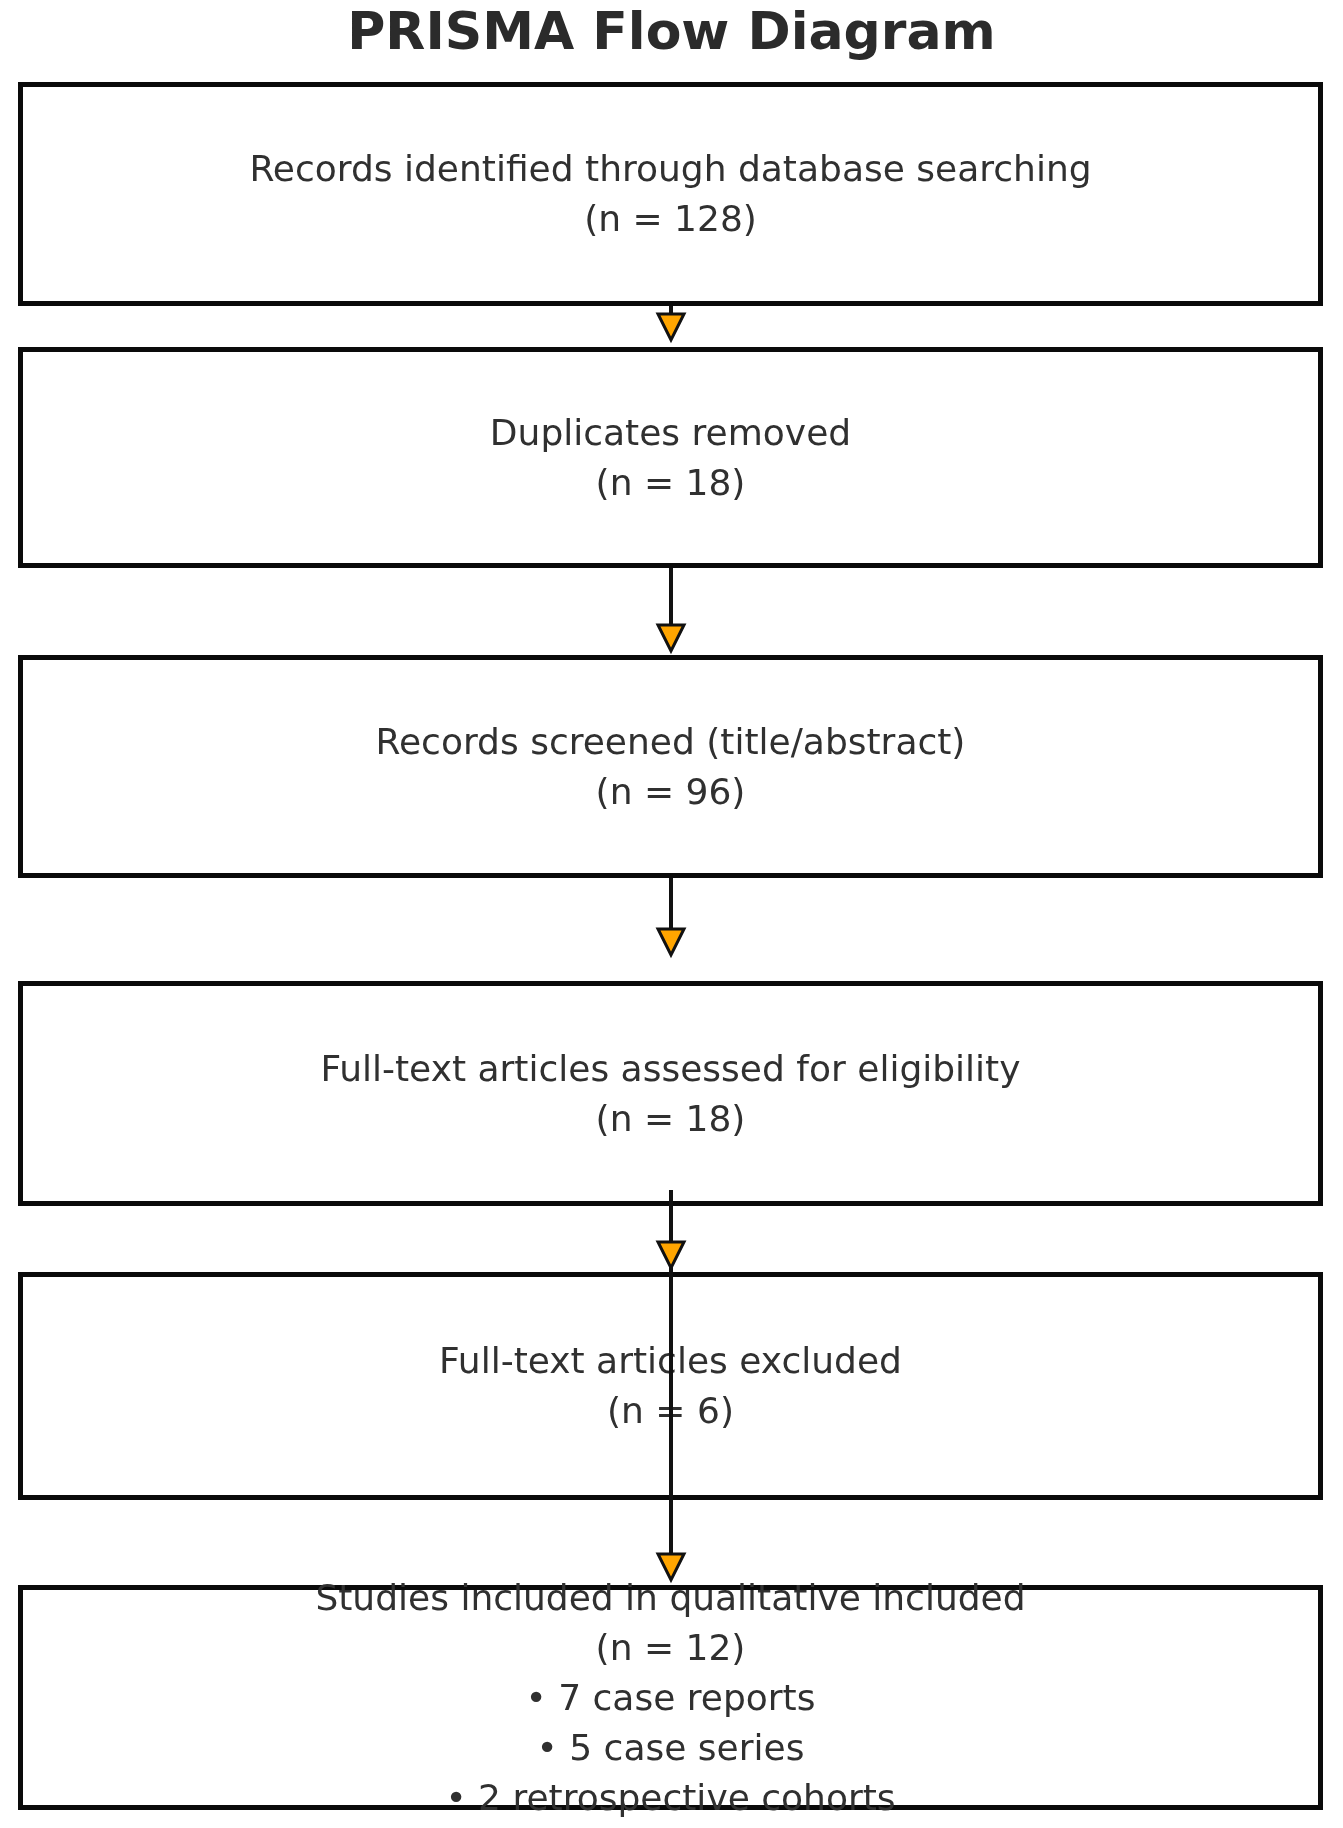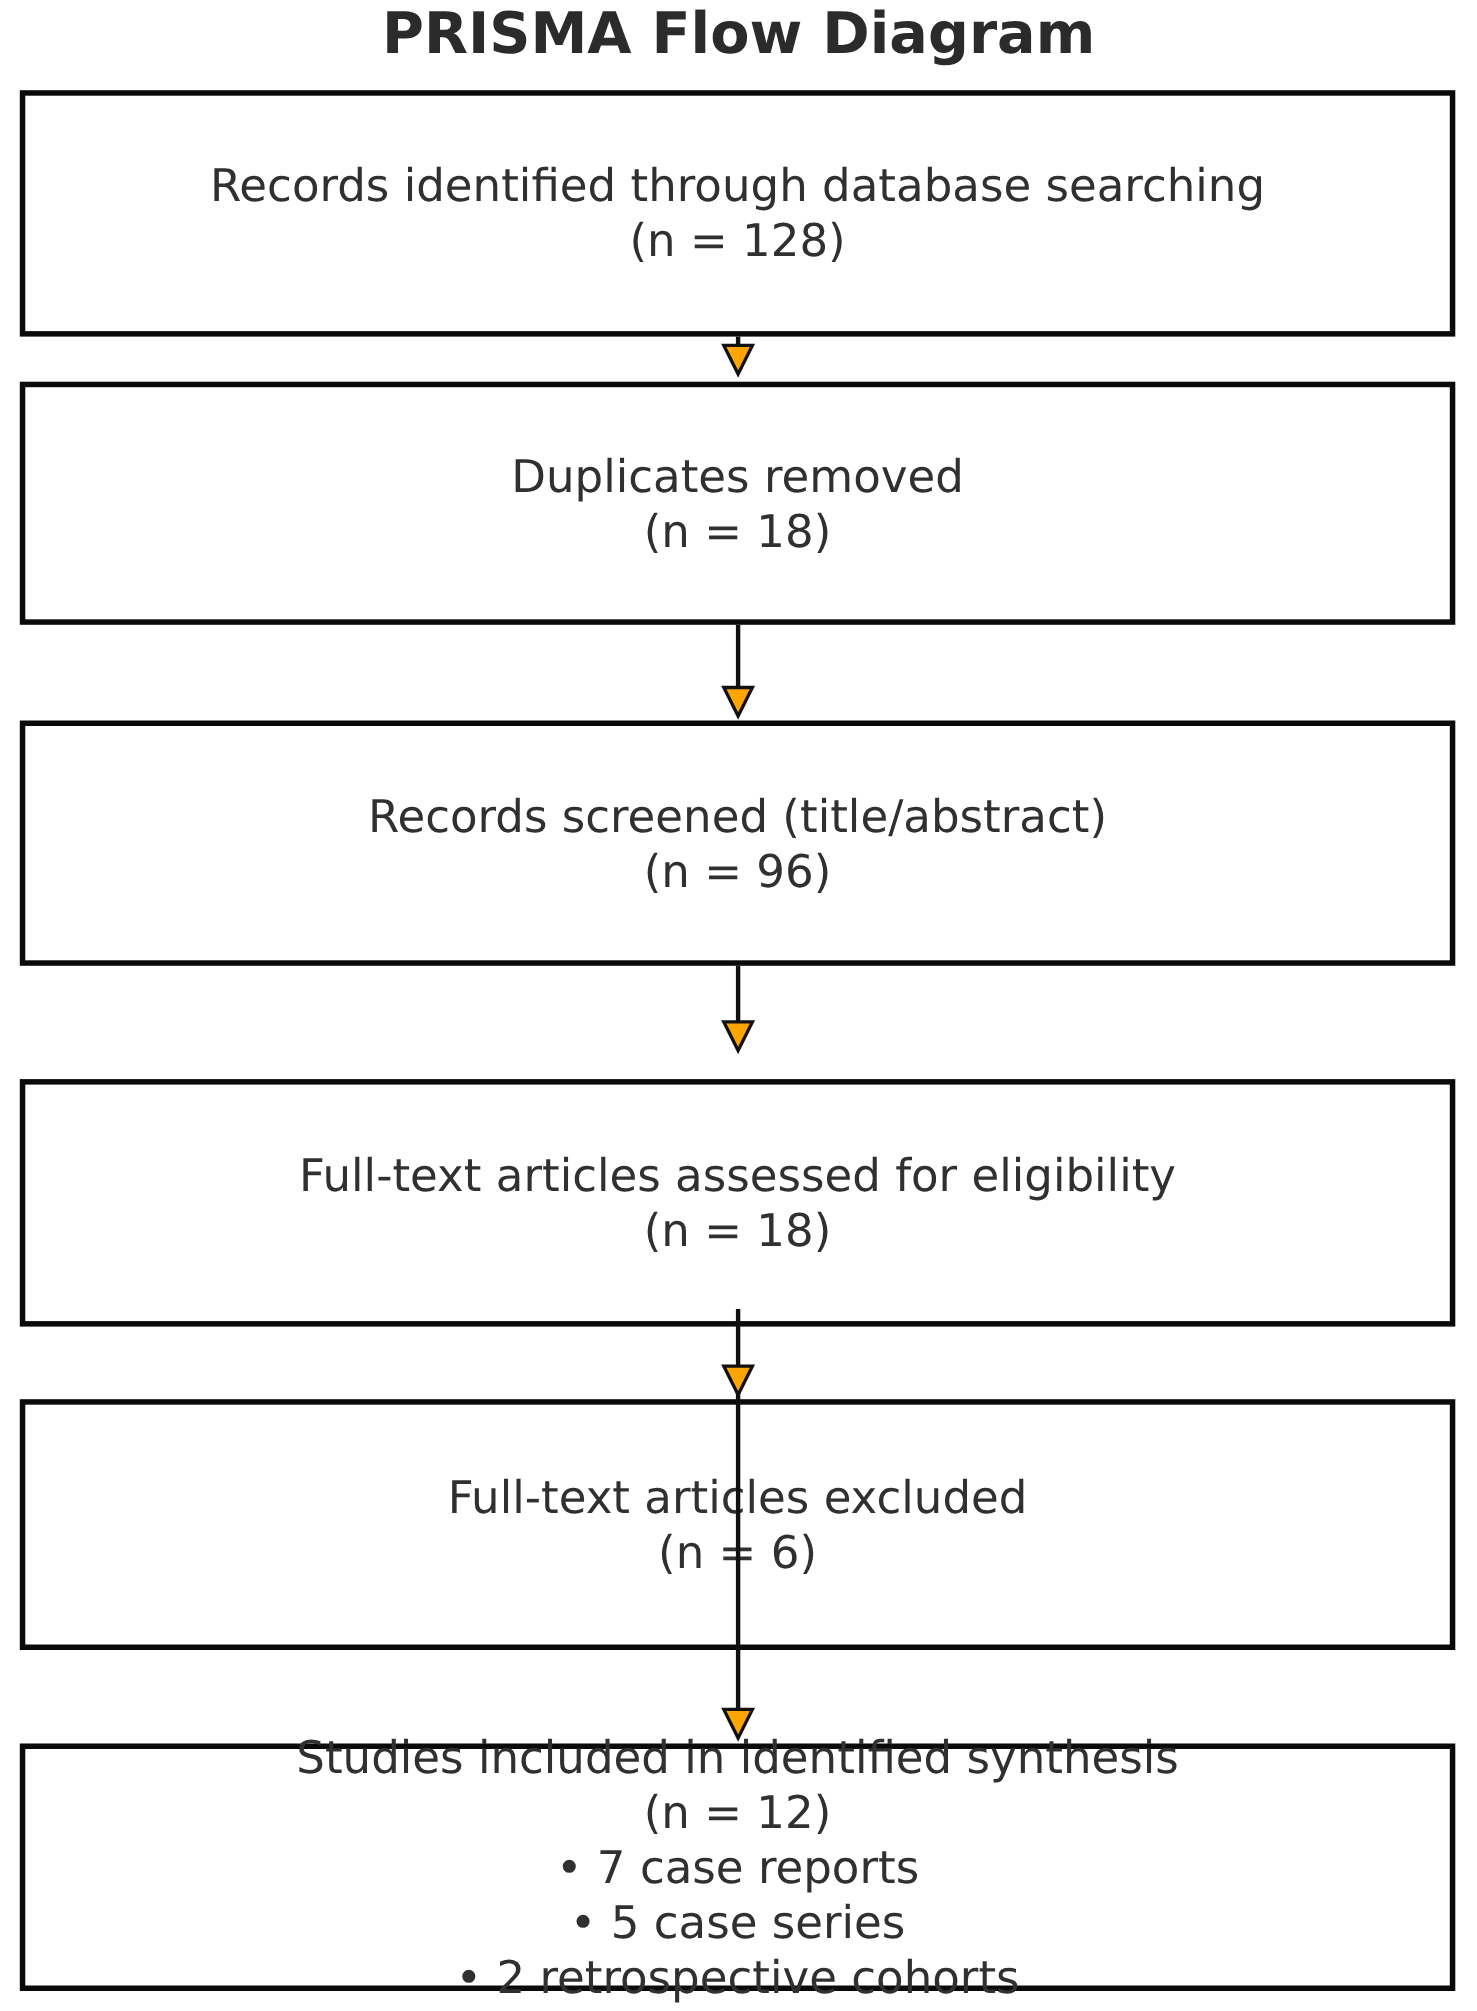--- a/index.html
+++ b/index.html
@@ -28,21 +28,21 @@
     left: 18px;
     width: 1305px;
     box-sizing: border-box;
     background: #ffffff;
     border: 5px solid #0a0a0a;
     display: flex;
     align-items: center;
     justify-content: center;
     text-align: center;
     color: #303030;
-    font-size: 41px;
+    font-size: 36px;
     line-height: 50px;
     overflow: visible;
   }
   .box-text { width: 100%; }
   .arrows {
     position: absolute;
     top: 0; left: 0;
     width: 1343px;
     height: 1828px;
     pointer-events: none;
@@ -92,21 +92,21 @@
 
   <div class="box" id="box-excluded">
     <div class="box-text">
       <div>Full-text articles excluded</div>
       <div>(n = 6)</div>
     </div>
   </div>
 
   <div class="box" id="box-included">
     <div class="box-text">
-      <div>Studies included in identified synthesis</div>
+      <div>Studies included in qualitative included</div>
       <div>(n = 12)</div>
       <div>• 7 case reports</div>
       <div>• 5 case series</div>
       <div>• 2 retrospective cohorts</div>
     </div>
   </div>
 
   <svg class="arrows" viewBox="0 0 1343 1828">
 
     <line x1="671" y1="306" x2="671" y2="318" stroke-width="4" stroke="#111111"></line>

